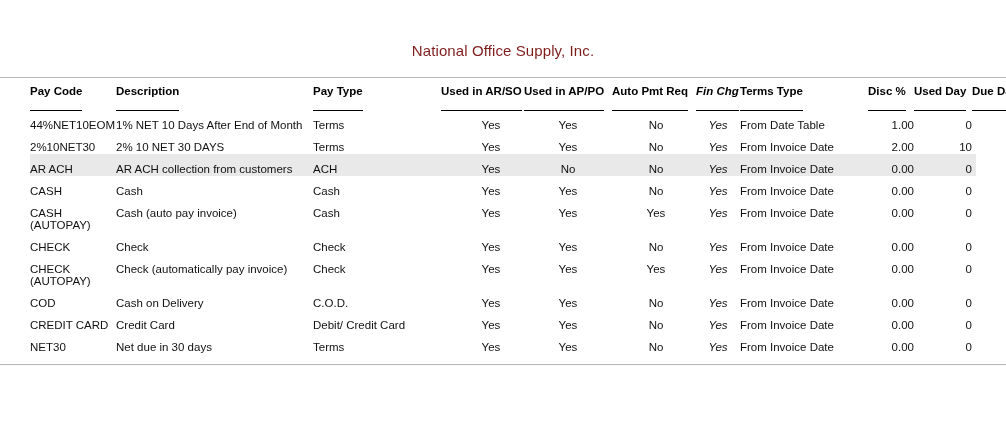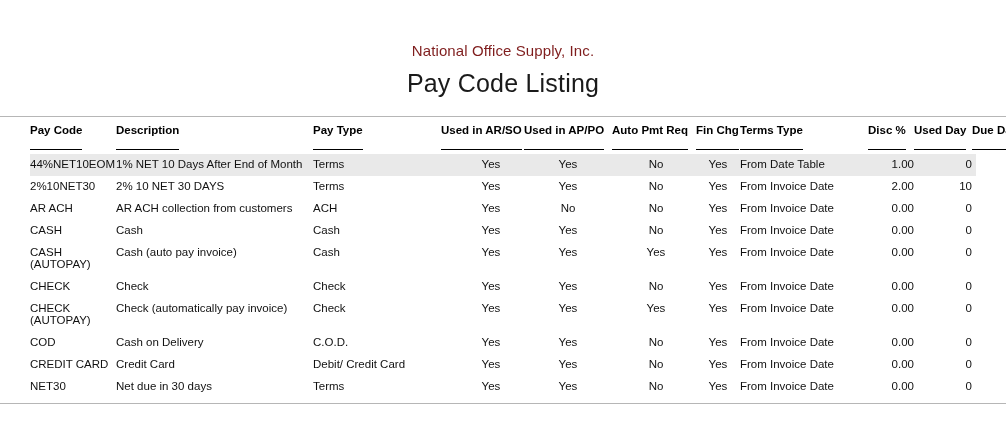--- a/index.html
+++ b/index.html
@@ -69,21 +69,21 @@
     vertical-align: top;
     font-size: 11.5px;
     color: #111;
   }
   .c-code    { width: 86px; }
   .c-desc    { width: 197px; }
   .c-paytype { width: 128px; }
   .c-arso    { width: 83px; text-align: left; }
   .c-appo    { width: 88px; text-align: left; }
   .c-auto    { width: 84px; text-align: left; }
-  .c-fin     { width: 44px; text-align: left; }
+  .c-fin     { width: 44px; text-align: left; font-style: italic; }
   .c-terms   { width: 128px; margin-left: 16px; }
   .c-disc    { width: 46px; text-align: right; margin-left: 8px; }
   .c-discday { width: 58px; text-align: right; }
   .c-dueday  { width: 52px; text-align: right; }
 
   
   td.c-arso, td.c-appo, td.c-auto, td.c-fin { padding-left: 0; }
   td.c-arso div, td.c-appo div, td.c-auto div, td.c-fin div {
     width: 44px; text-align: center;
   }
@@ -119,21 +119,20 @@
     width: 100%;
   }
   .multiline span { display: block; }
 </style>
 </head>
 <body>
 
 <div class="page">
 
   <div class="company">National Office Supply, Inc.</div>
-  <div class="report-title">Pay Code Listing</div>
 
   <div class="rule"></div>
 
   <div class="header-band"></div>
 
   <div class="table-wrap table-area">
     <table class="listing">
       <thead>
         <tr class="headrow">
           <th class="c-code"><span class="u">Pay Code</span></th>

